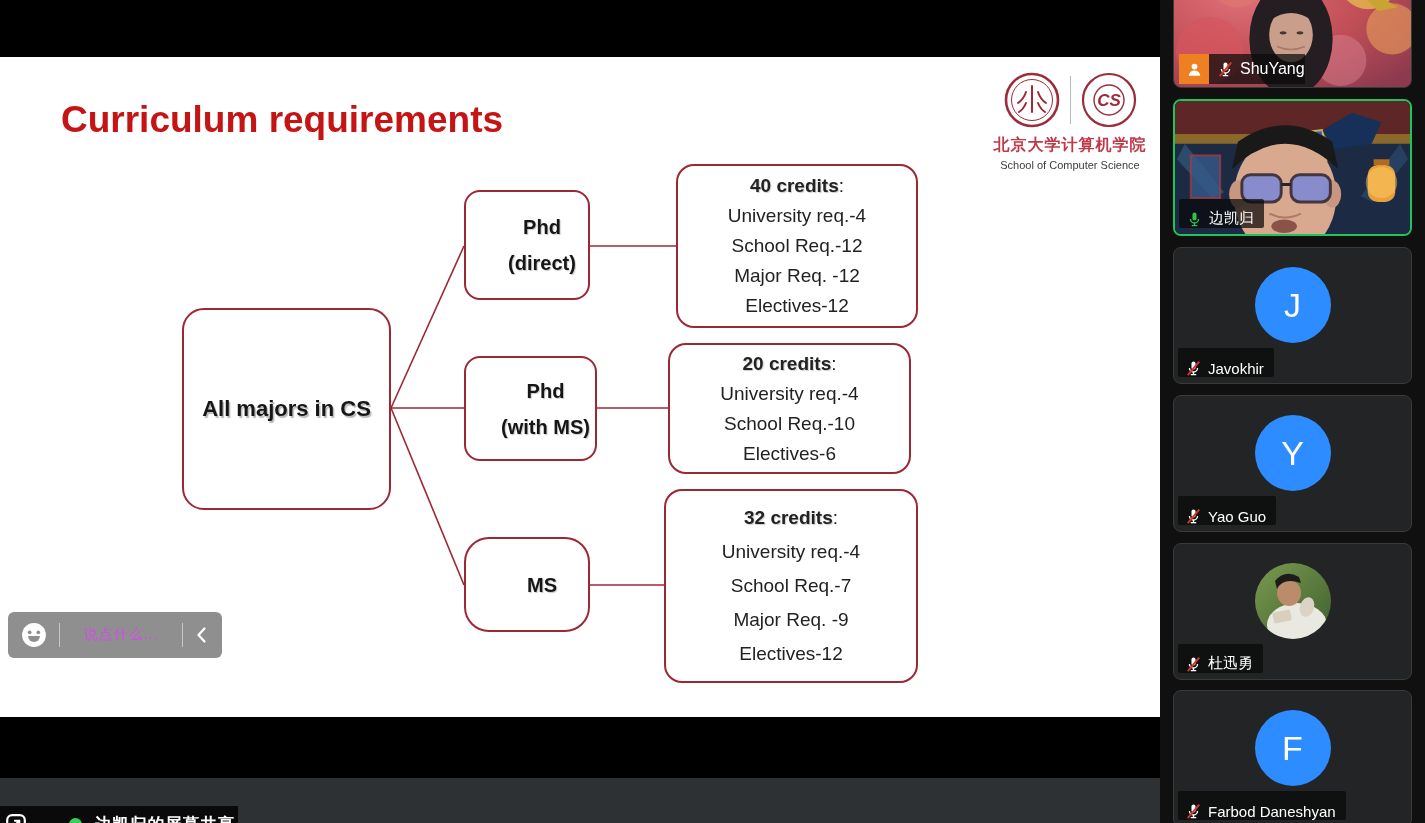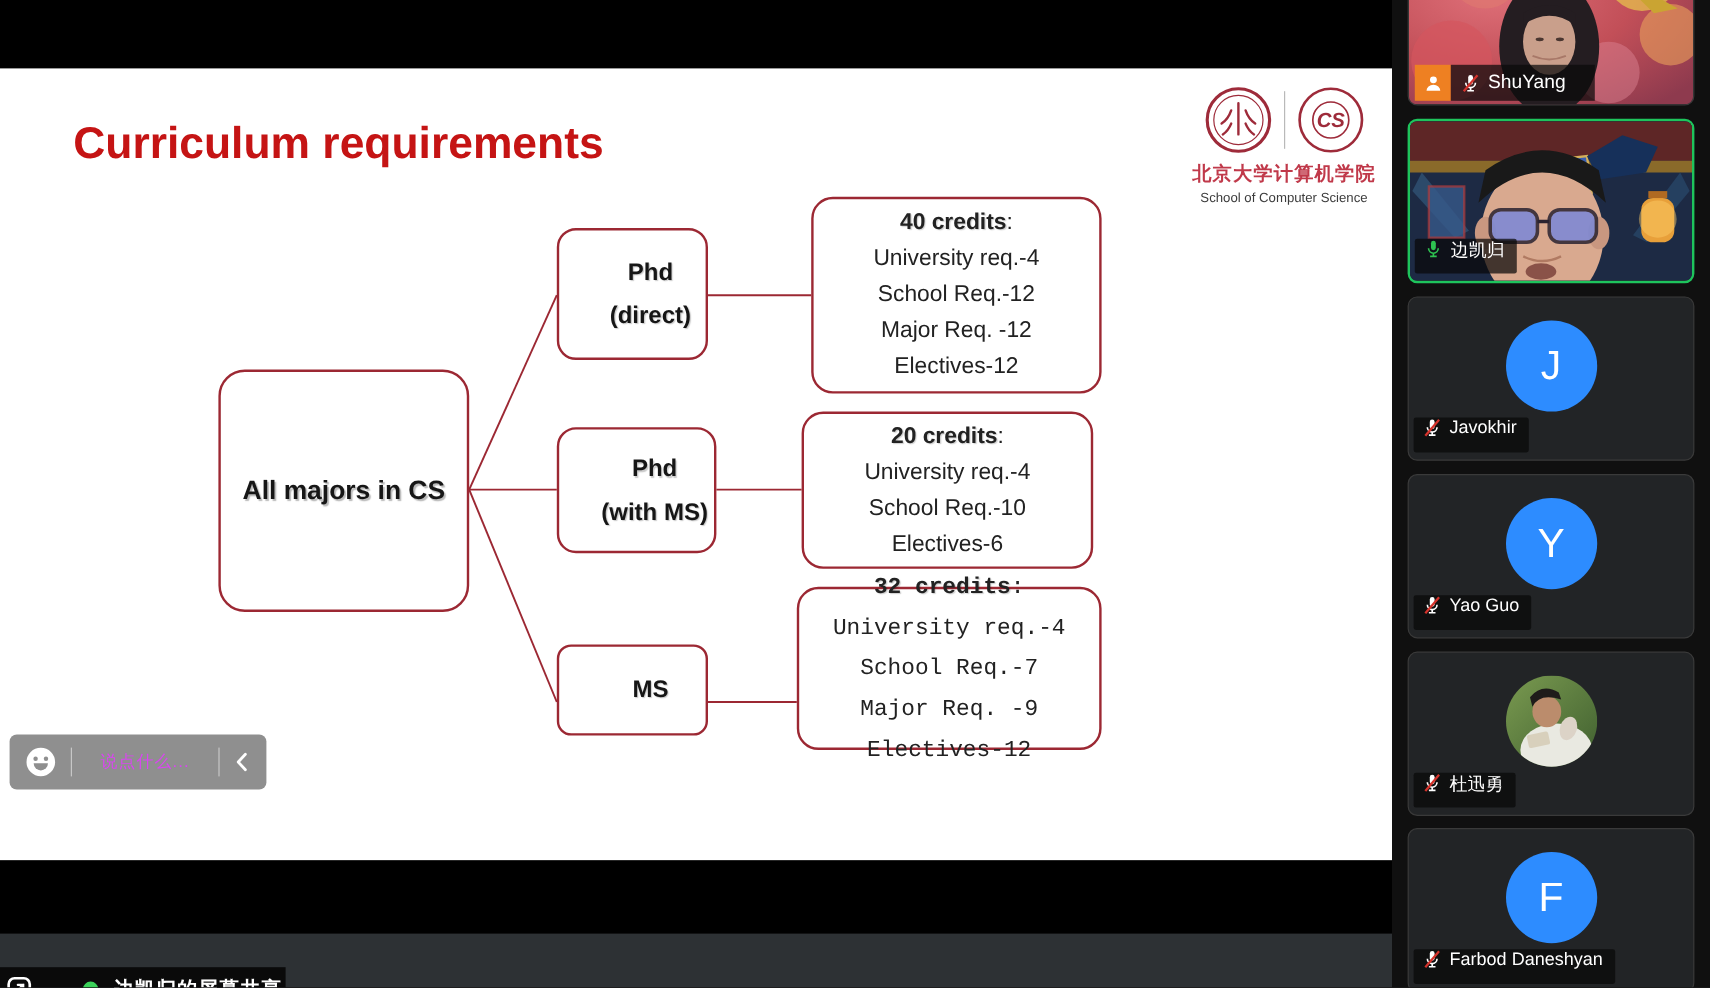--- a/index.html
+++ b/index.html
@@ -24,25 +24,25 @@
   #connectors{position:absolute;left:0;top:0;width:1160px;height:660px;}
 
   .dbox{position:absolute;background:#fff;border:2px solid #9c2833;display:flex;
         align-items:center;justify-content:center;text-align:center;box-sizing:border-box;}
   #root-box{left:182px;top:251px;width:209px;height:202px;border-radius:22px;align-items:center;}
   #root-box .rlabel{font-size:22px;font-weight:bold;color:#161616;text-shadow:1.5px 1.5px 1px rgba(0,0,0,.28);}
   .branch{font-size:20px;font-weight:bold;color:#161616;white-space:pre-line;line-height:36px;
           text-shadow:1px 1px 1px rgba(0,0,0,.22);margin-left:30px;}
   #b0{left:464px;top:133px;width:126px;height:110px;border-radius:16px;}
   #b1{left:464px;top:299px;width:133px;height:105px;border-radius:16px;}
-  #b2{left:464px;top:480px;width:126px;height:76px;border-radius:12px;align-items:center;}
+  #b2{left:464px;top:480px;width:126px;height:95px;border-radius:25px;align-items:center;}
   .credits{flex-direction:column;justify-content:center;font-size:19px;color:#222;text-align:center;}
   #c0{left:676px;top:107px;width:242px;height:164px;border-radius:18px;}
   #c1{left:668px;top:286px;width:243px;height:131px;border-radius:18px;}
-  #c2{left:664px;top:432px;width:254px;height:136px;border-radius:18px;font-family:Liberation Mono, monospace;}
+  #c2{left:664px;top:432px;width:254px;height:194px;border-radius:18px;}
   .cline{line-height:30px;}
   #c2 .cline{line-height:34px;}
   .ctitle .bld{font-weight:bold;text-shadow:1px 1px 1px rgba(0,0,0,.2);}
 
   
   #chatbar{position:absolute;left:8px;top:612px;width:214px;height:46px;
            background:rgba(131,131,131,.9);border-radius:6px;display:flex;align-items:center;}
   .cdiv{width:1px;height:24px;background:rgba(255,255,255,.5);}
   #chat-placeholder{flex:1;text-align:center;font-size:14px;color:#d946ef;letter-spacing:1px;}
   #emoji-wrap{margin-left:13px;margin-right:12px;display:flex;}
@@ -64,25 +64,25 @@
   #t3{top:395px;}
   #t4{top:543px;}
   #t5{top:690px;}
   .vidsvg{position:absolute;left:0;top:0;width:100%;height:100%;}
   .avatar{position:absolute;left:50%;top:19px;transform:translateX(-50%);width:76px;height:76px;
           border-radius:50%;background:#2D8CFF;display:flex;align-items:center;justify-content:center;
           font-size:34px;color:#fff;}
   .photo-avatar{position:absolute;left:50%;top:19px;transform:translateX(-50%);width:76px;height:76px;
           border-radius:50%;overflow:hidden;}
   .nlabel{position:absolute;left:4px;bottom:6px;height:29px;background:rgba(8,8,8,.72);
-          display:flex;align-items:flex-start;gap:6px;padding:0 10px 0 7px;font-size:15px;color:#fff;border-radius:2px;}
+          display:flex;align-items:flex-end;gap:6px;padding:0 10px 0 7px;font-size:15px;color:#fff;border-radius:2px;}
   #t0 .labelwrap{position:absolute;left:5px;bottom:3px;display:flex;align-items:stretch;}
   #t0 .badge{width:30px;height:30px;background:#ee8022;display:flex;align-items:center;justify-content:center;}
   #t0 .nlabel0{height:30px;background:rgba(10,10,10,.72);display:flex;align-items:center;gap:6px;
-               padding:0 24px 0 8px;font-size:16px;color:#fff;}
+               padding:0 0 0 8px;font-size:16px;color:#fff;}
   .micsvg{flex:0 0 auto;}
 </style>
 </head>
 <body>
 
 <div id="app">
 
   <div id="main">
     <div id="bar-top"></div>
 

